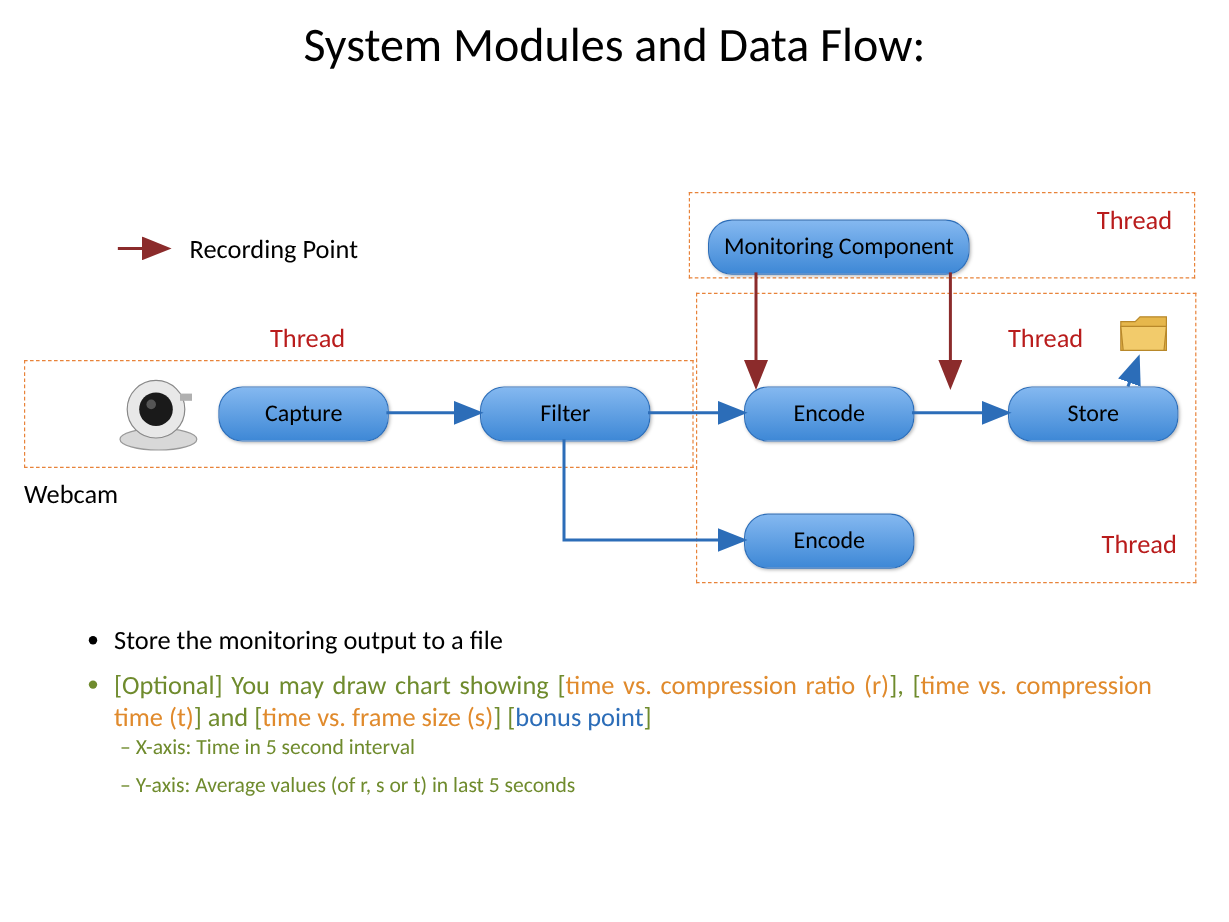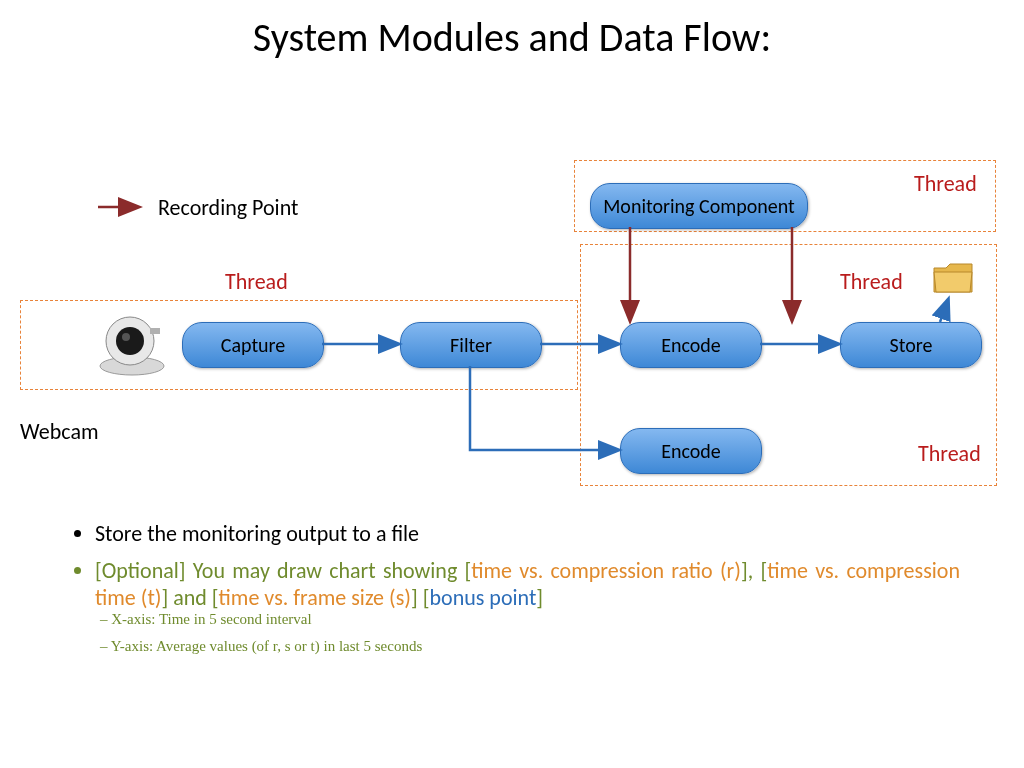--- a/index.html
+++ b/index.html
@@ -51,21 +51,21 @@
     top: 520px;
     width: 890px;
     font-size: 22px;
     color: #000;
   }
   .bullets ul { margin: 0; padding-left: 25px; }
   .bullets li { margin-bottom: 10px; }
   .opt { color: #6F8B2D; text-align: justify; }
   .orange { color: #E08A2C; }
   .blue { color: #2C6DB8; }
-  .sub { font-size: 15px; color: #6F8B2D; list-style-type: none; font-family: Liberation Serif, serif; }
+  .sub { font-size: 18px; color: #6F8B2D; list-style-type: none; }
   .sub:before { content: "–  "; margin-left: -20px; }
   .subul { margin-top: 6px; padding-left: 40px; }
 </style>
 </head>
 <body>
 
 <div class="title">
   <span>System Modules and Data Flow:</span><br>
 </div>
 
@@ -96,21 +96,21 @@
 <div class="module" style="left:840px; top:322px;"><span>Store</span></div>
 <div class="module" style="left:620px; top:428px;"><span>Encode</span></div>
 
 <svg style="position:absolute; left:92px; top:306px;" width="80" height="75">
   <ellipse cx="40" cy="60" rx="32" ry="9" fill="#D8D8D8" stroke="#999"></ellipse>
   <circle cx="38" cy="35" r="24" fill="#E8E8E8" stroke="#888"></circle>
   <circle cx="38" cy="35" r="14" fill="#1a1a1a"></circle>
   <circle cx="34" cy="31" r="4" fill="#555"></circle>
   <rect x="58" y="22" width="10" height="6" fill="#B0B0B0"></rect>
 </svg>
-<div class="webcam-label" style="left:20px; top:418px;">Webcam</div>
+<div class="webcam-label" style="left:20px; top:398px;">Webcam</div>
 
 <svg style="position:absolute; left:932px; top:258px;" width="44" height="40">
   <path d="M2 10 L14 10 L18 6 L40 6 L40 34 L2 34 Z" fill="#E6B74C" stroke="#B8882A"></path>
   <path d="M2 14 L40 14 L38 34 L4 34 Z" fill="#F2CB6B" stroke="#B8882A"></path>
 </svg>
 
 <svg style="position:absolute; left:0; top:0;" width="1024" height="520">
   <defs>
     <marker id="blueA" markerWidth="10" markerHeight="8" refX="8" refY="4" orient="auto">
         <path d="M0,0 L10,4 L0,8 Z" fill="#2C6DB8"></path>

